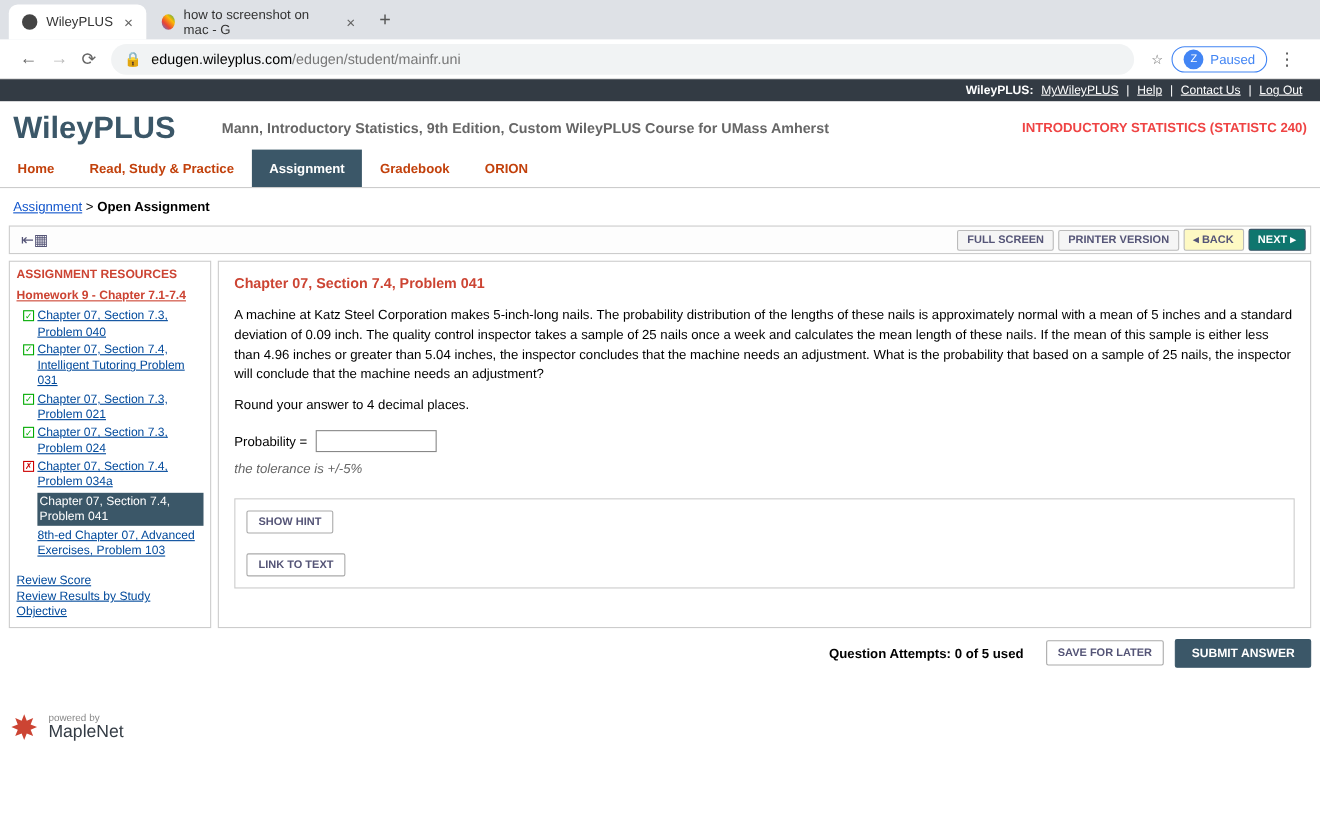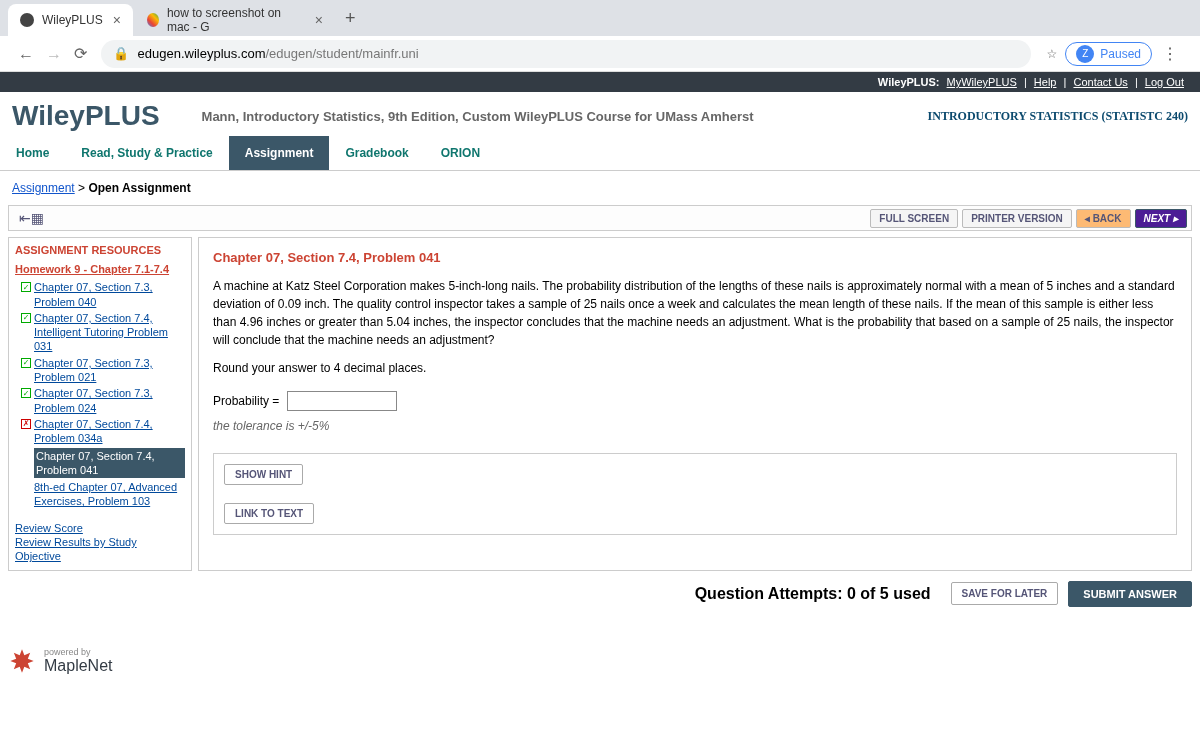--- a/index.html
+++ b/index.html
@@ -25,39 +25,39 @@
 
 
 .top-links { background: #333b44; color: #fff; font-size: 11px; padding: 4px 12px; text-align: right; }
 .top-links a { color: #fff; text-decoration: underline; margin: 0 4px; }
 .top-links span.label { font-weight: bold; }
 
 
 .header { display: flex; align-items: center; padding: 8px 12px 4px; }
 .logo { font-size: 28px; font-weight: bold; color: #3b5768; }
 .course-info { flex: 1; margin-left: 30px; font-size: 13px; font-weight: bold; color: #666; padding-left: 12px; }
-.course-code { font-size: 12px; font-weight: bold; color: #0c4a6e; font-family: Liberation Serif, serif; }
+.course-code { font-size: 12px; font-weight: bold; color: #ef4444; }
 
 
 .nav-tabs { display: flex; border-bottom: 1px solid #ccc; }
-.nav-tab { padding: 10px 16px; font-size: 12px; font-weight: bold; color: #0f766e; cursor: pointer; }
+.nav-tab { padding: 10px 16px; font-size: 12px; font-weight: bold; color: #c2410c; cursor: pointer; }
 .nav-tab.active { background: #3b5768; color: #fff; }
 
 
 .breadcrumb { padding: 10px 12px; font-size: 12px; }
 .breadcrumb a { color: #1155cc; text-decoration: underline; }
 
 
 .toolbar { display: flex; align-items: center; justify-content: space-between; border: 1px solid #ccc; margin: 0 8px 6px; padding: 2px 4px; background: #fdfdfd; }
 .toolbar-left { display: flex; align-items: center; }
 .expand-icon { font-size: 14px; color: #557; cursor: pointer; padding: 2px 6px; }
 .toolbar-right { display: flex; align-items: center; gap: 4px; }
 .tb-btn { font-size: 10px; font-weight: bold; color: #557; background: #f5f5f5; border: 1px solid #bbb; padding: 3px 8px; cursor: pointer; border-radius: 2px; }
-.tb-btn.back { background: #fdba74; }
-.tb-btn.next { background: #4c1d95; color: #fff; border-color: #3b5768; font-style: italic; }
+.tb-btn.back { background: #fef9c3; }
+.tb-btn.next { background: #0f766e; color: #fff; border-color: #3b5768; }
 
 
 .main { display: flex; margin: 0 8px; gap: 6px; }
 .sidebar { width: 184px; border: 1px solid #ccc; padding: 6px; font-size: 11px; }
 .sidebar-title { font-weight: bold; color: #c43; font-size: 11px; margin-bottom: 6px; }
 .sidebar a { color: #00499b; text-decoration: underline; display: block; line-height: 1.3; }
 .sidebar .hw-title { color: #c43; text-decoration: underline; font-weight: bold; margin-bottom: 4px; display: block; }
 .res-item { display: flex; align-items: flex-start; margin: 2px 0 2px 6px; }
 .res-check { width: 10px; height: 10px; border: 1px solid #0a0; color: #0a0; font-size: 8px; display: flex; align-items: center; justify-content: center; margin-right: 3px; margin-top: 2px; flex-shrink: 0; }
 .res-check.red { border-color: #c00; color: #c00; }
@@ -72,21 +72,21 @@
 .round-note { margin-bottom: 16px; }
 .answer-row { display: flex; align-items: center; gap: 8px; margin-bottom: 8px; }
 .answer-input { border: 1px solid #888; height: 20px; width: 110px; padding: 0 4px; }
 .tolerance { font-style: italic; color: #666; margin-bottom: 20px; }
 .hint-box { border: 1px solid #ccc; padding: 10px; margin-bottom: 12px; }
 .hint-btn { font-size: 10px; font-weight: bold; color: #557; background: #fff; border: 1px solid #aaa; padding: 4px 10px; cursor: pointer; border-radius: 2px; display: block; margin-bottom: 18px; }
 .hint-btn:last-child { margin-bottom: 0; }
 
 
 .footer-actions { display: flex; justify-content: flex-end; align-items: center; gap: 10px; margin: 10px 8px 0; }
-.attempts { font-weight: bold; font-size: 16px; margin-right: 10px; }
+.attempts { font-weight: bold; font-size: 12px; margin-right: 10px; }
 .save-btn { font-size: 10px; font-weight: bold; color: #557; background: #fff; border: 1px solid #aaa; padding: 5px 10px; cursor: pointer; border-radius: 2px; }
 .submit-btn { font-size: 11px; font-weight: bold; color: #fff; background: #3b5768; border: 1px solid #3b5768; padding: 6px 14px; cursor: pointer; border-radius: 2px; }
 
 
 .maplenet { margin: 40px 8px 10px; display: flex; align-items: center; gap: 8px; }
 .leaf { width: 28px; height: 28px; color: #c43; }
 .maple-text .powered { font-size: 9px; color: #888; }
 .maple-text .name { font-size: 16px; color: #333b44; }
 </style>
 </head>

